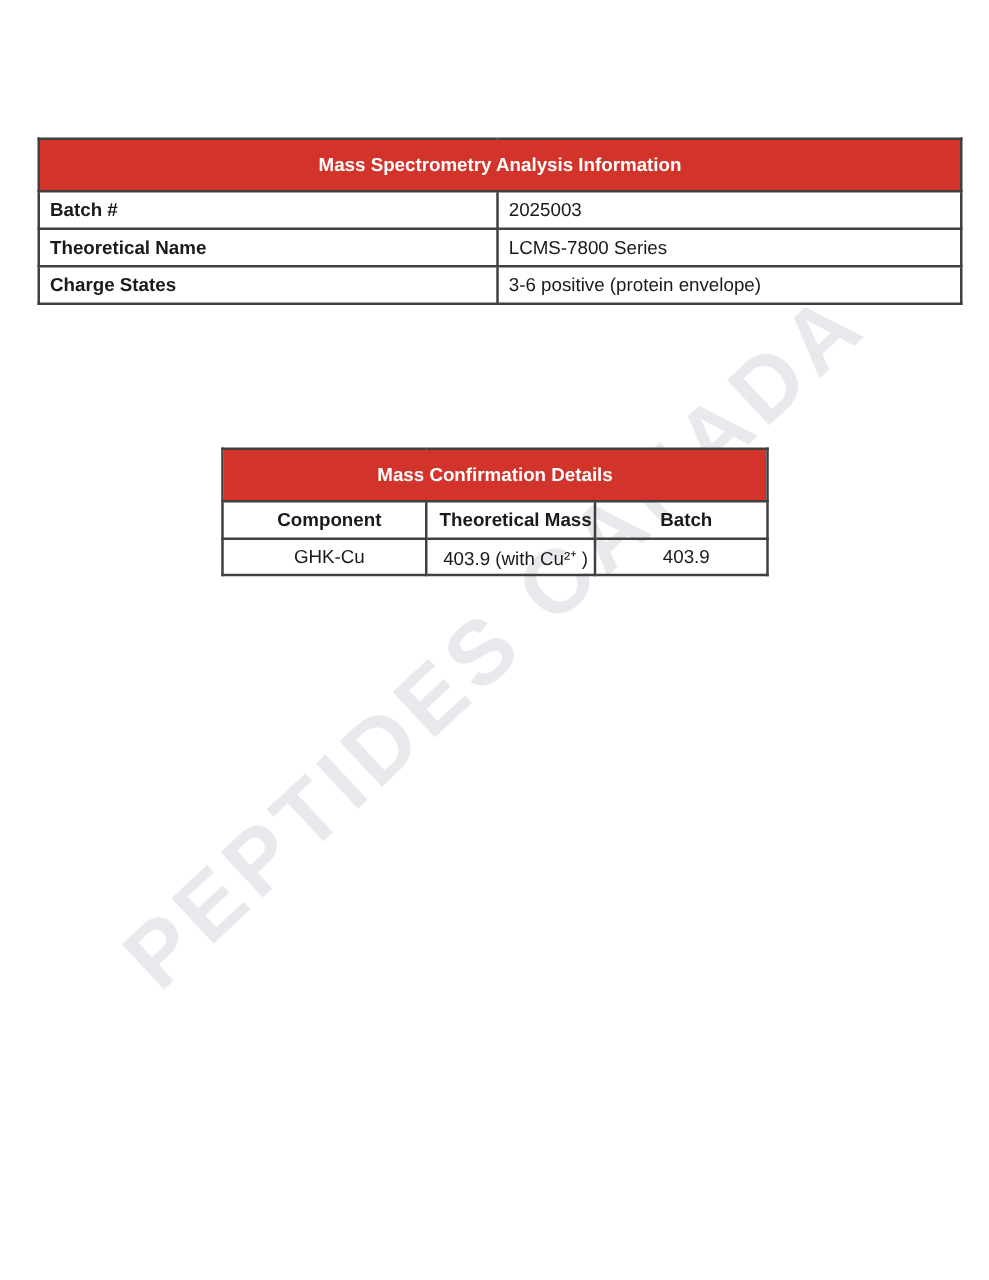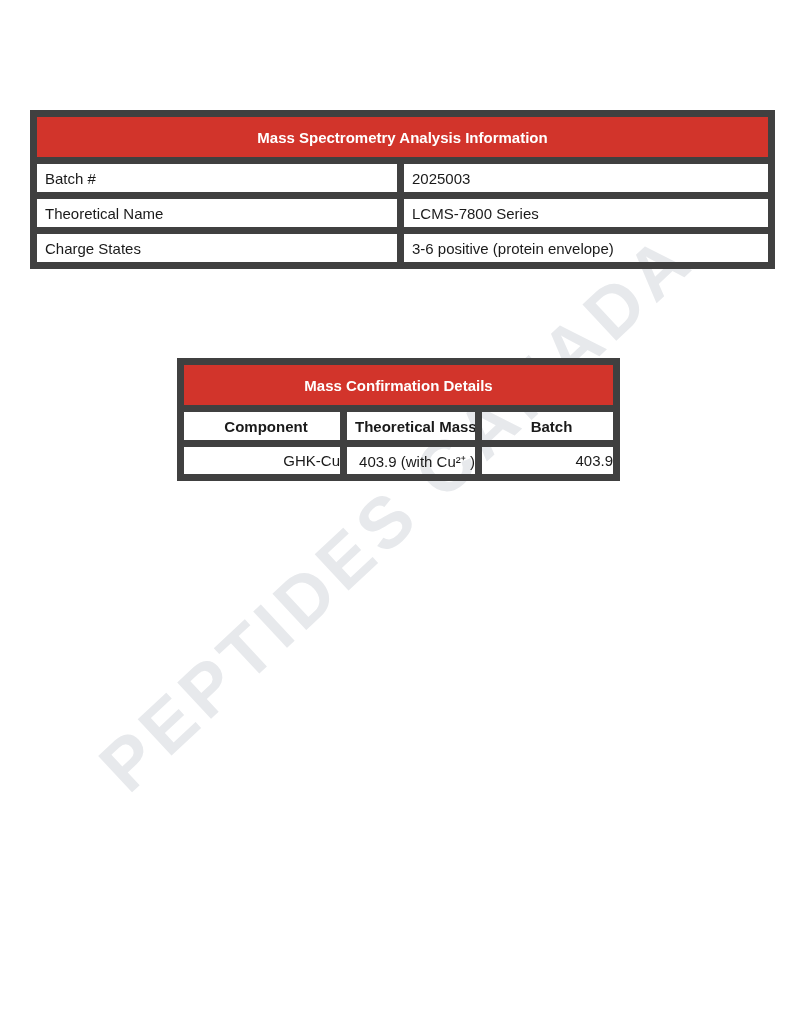--- a/index.html
+++ b/index.html
@@ -31,21 +31,21 @@
     user-select: none;
   }
   table {
     border-collapse: collapse;
     position: absolute;
     z-index: 1;
     table-layout: fixed;
     font-size: 15px;
   }
   th, td {
-    border: 7px solid #404040;
+    border: 2px solid #404040;
     background: transparent;
     vertical-align: middle;
     overflow: hidden;
     white-space: nowrap;
   }
   .table-title {
     background: #d2342b;
     color: #ffffff;
     font-weight: bold;
     text-align: center;
@@ -56,37 +56,37 @@
     left: 30px;
     top: 110px;
     width: 738px;
   }
   .analysis-table td {
     height: 28px;
     padding: 0 0 0 8px;
     text-align: left;
   }
   .analysis-table td.row-label {
-    font-weight: normal;
+    font-weight: bold;
   }
   .confirmation-table {
     left: 177px;
     top: 358px;
     width: 436px;
   }
   .confirmation-table th.col-header {
     height: 28px;
     padding: 0 0 0 8px;
     text-align: center;
     font-weight: bold;
   }
   .confirmation-table td {
     height: 27px;
     padding: 0 0 0 8px;
-    text-align: right;
+    text-align: center;
   }
 </style>
 </head>
 <body>
 
 <div class="page">
 
   <div class="watermark">PEPTIDES CANADA</div>
 
   <table class="analysis-table">

